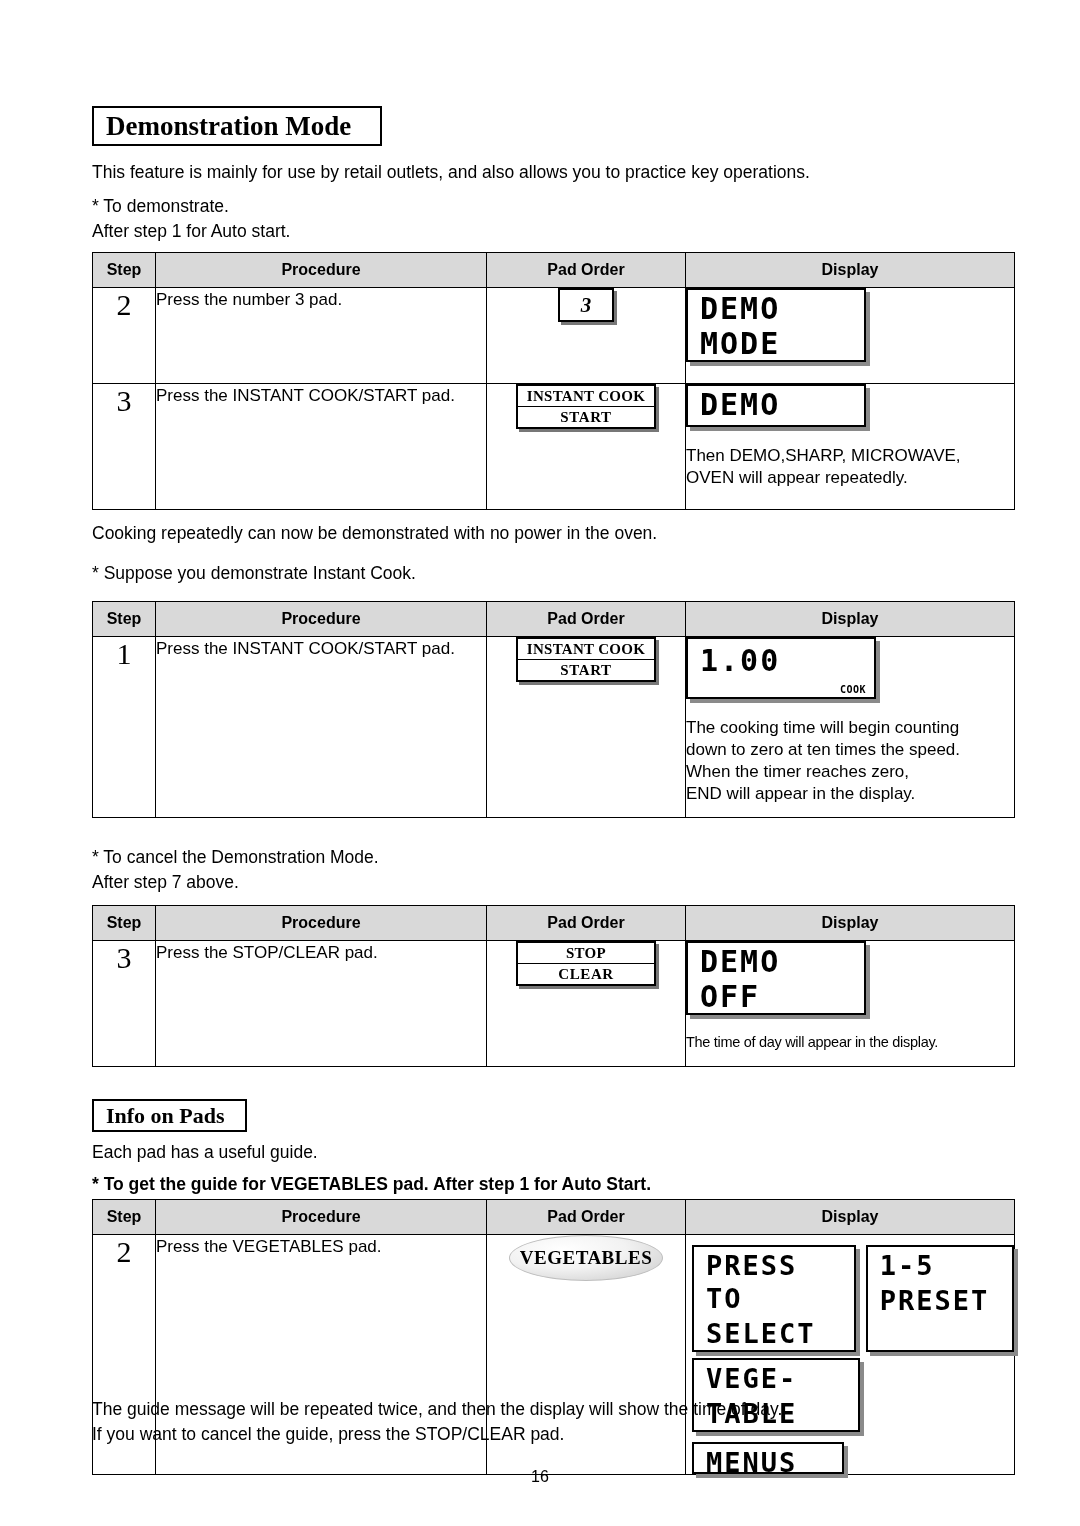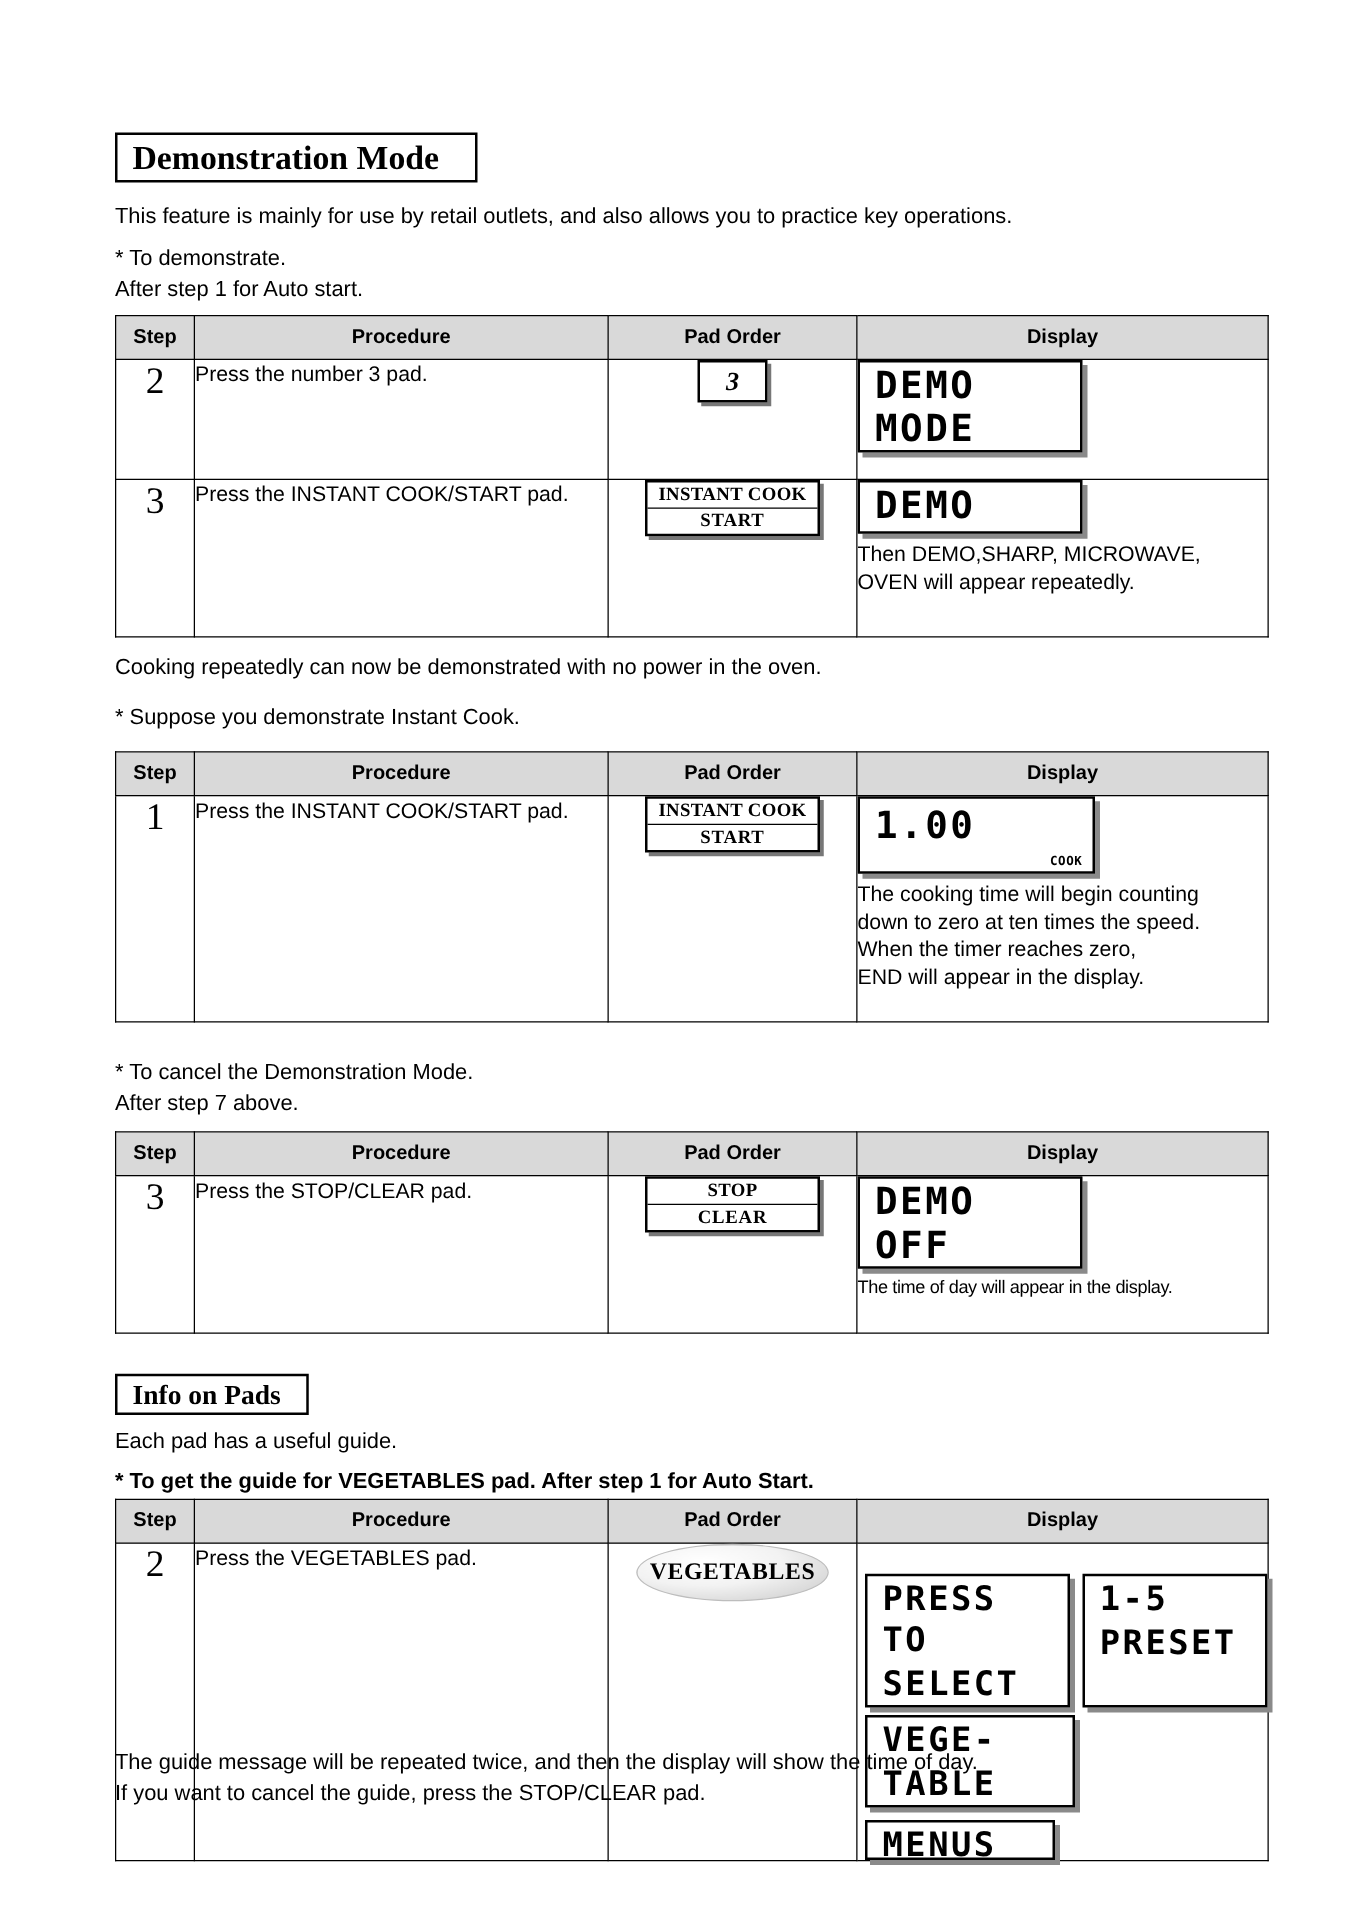--- a/index.html
+++ b/index.html
@@ -92,21 +92,21 @@
   td.pad {
     text-align: center;
     padding-top: 12px;
   }
   td.disp {
     padding: 8px 8px 6px 10px;
   }
   .note {
     font-size: 17px;
     line-height: 22px;
-    margin-top: 6px;
+    margin-top: 18px;
   }
   .note.tight {
     font-size: 14.5px;
     line-height: 18px;
     letter-spacing: -0.3px;
   }
 
   
   .pad-btn {
     display: inline-block;
@@ -335,21 +335,21 @@
         <th class="col-disp">Display</th>
       </tr>
     </thead>
     <tbody>
       <tr style="height:146px;">
         <td class="step">2</td>
         <td class="proc">Press the VEGETABLES pad.</td>
         <td class="pad">
           <span class="pad-oval">VEGETABLES</span>
         </td>
-        <td class="disp" style="padding-left:6px; padding-top:24px;">
+        <td class="disp" style="padding-left:6px; padding-top:10px;">
           <div class="lcd-row">
             <div class="lcd" style="width:168px;">
               <div class="seg lcd-line" style="font-size:27px;">PRESS TO</div>
               <div class="seg lcd-line" style="font-size:27px;">SELECT</div>
             </div>
             <div class="lcd" style="width:152px;">
               <div class="seg lcd-line" style="font-size:27px;">1-5</div>
               <div class="seg lcd-line" style="font-size:27px;">PRESET</div>
             </div>
           </div>
@@ -363,13 +363,14 @@
             </div>
           </div>
         </td>
       </tr>
     </tbody>
   </table>
 
   <div class="footer-text" style="left:92px; top:1397px; width:900px; white-space:pre-line;">The guide message will be repeated twice, and then the display will show the time of day.
 If you want to cancel the guide, press the STOP/CLEAR pad.</div>
 
+  <div class="page-num" style="top:1468px;">16</div>
 </div>
 
 </body></html>

